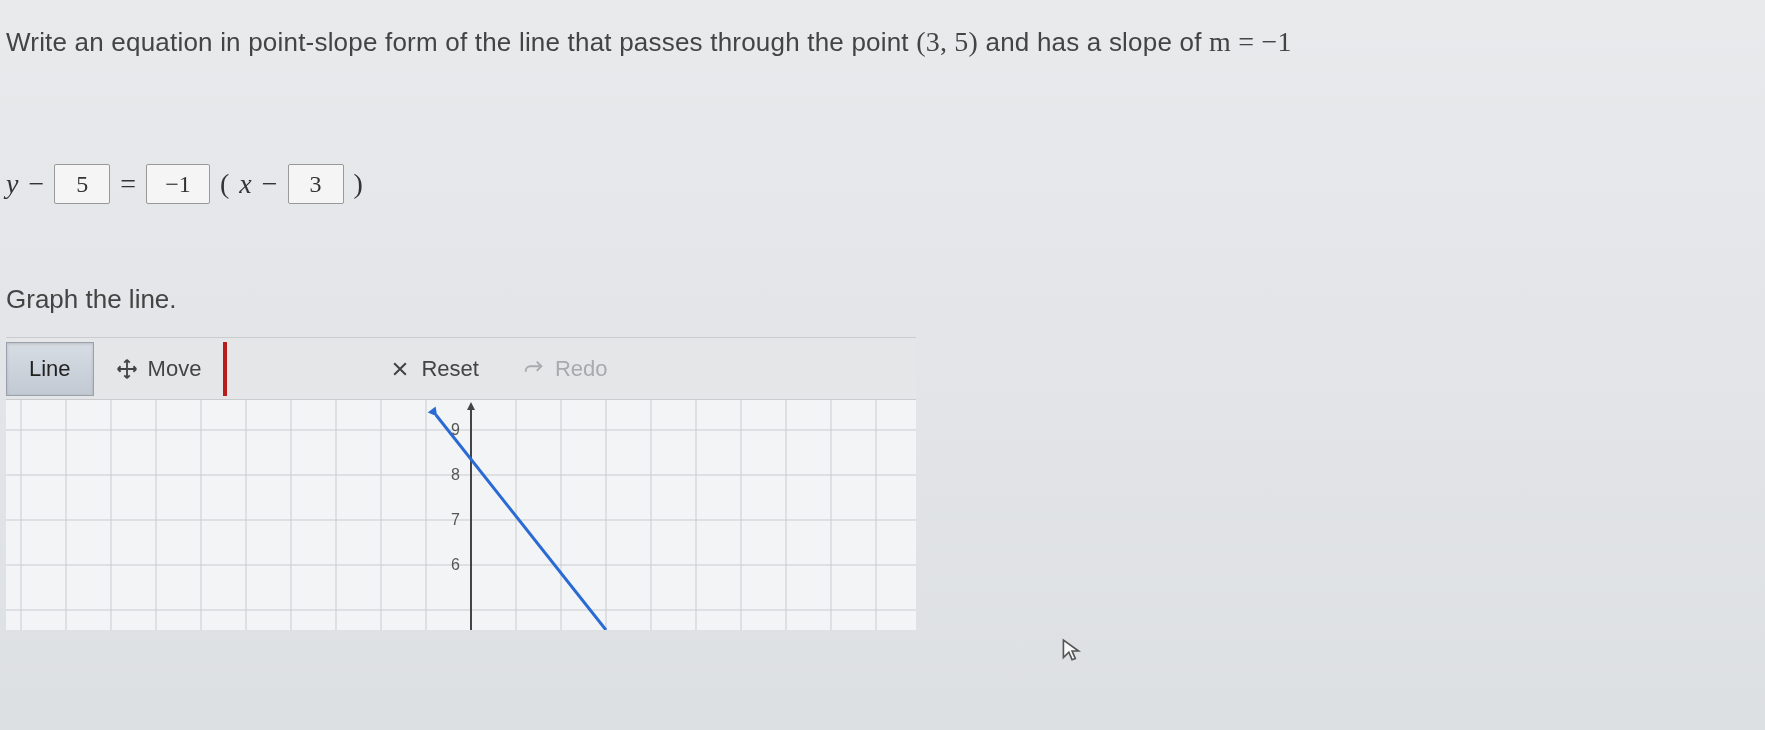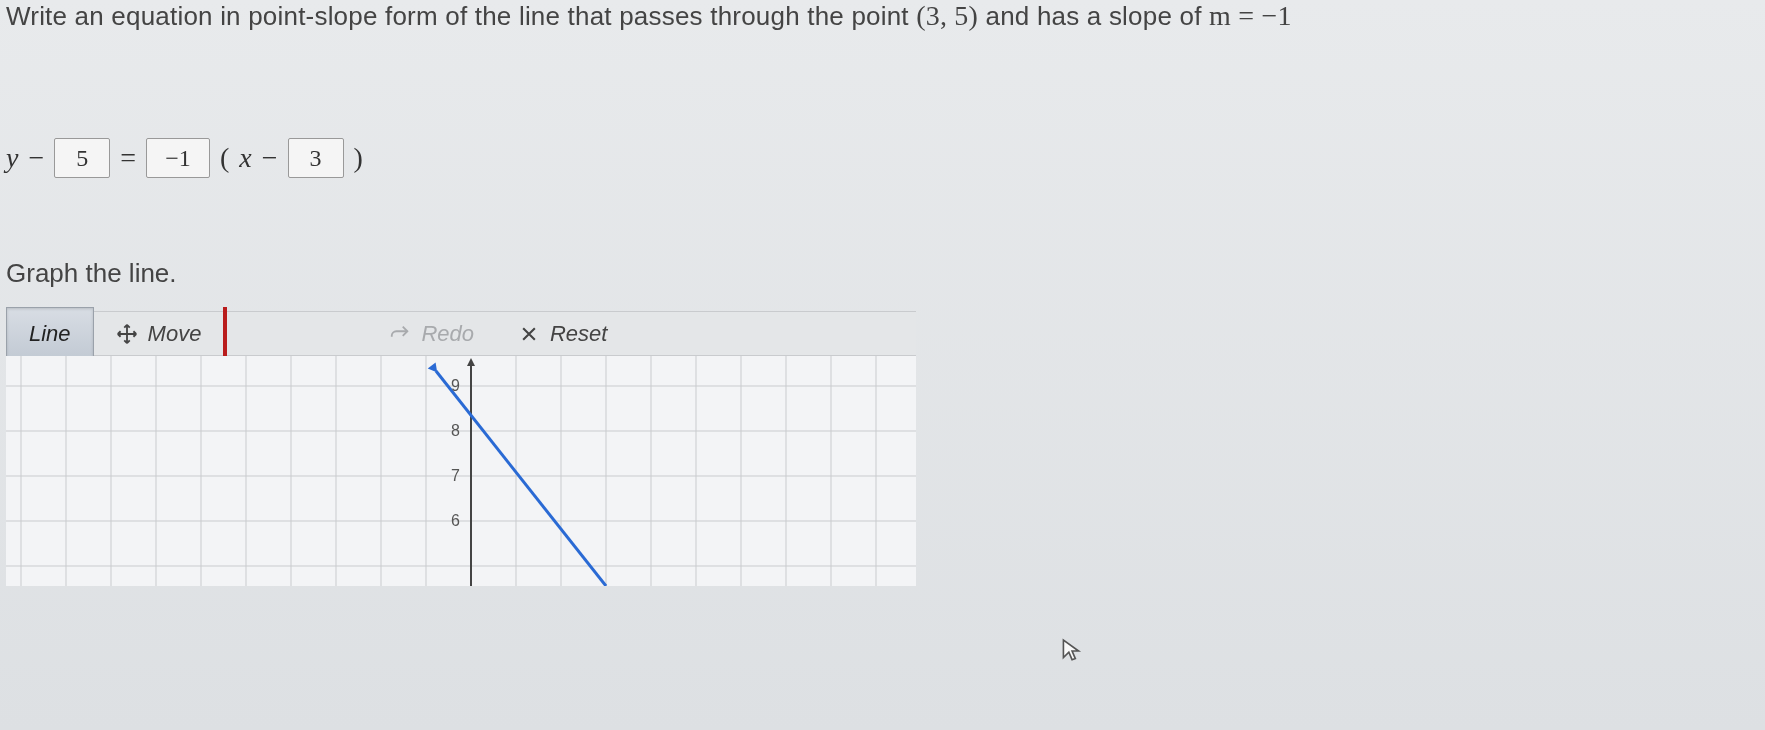--- a/index.html
+++ b/index.html
@@ -7,21 +7,21 @@
       font-family: Arial, Helvetica, sans-serif;
       background: linear-gradient(180deg, #e8eaec 0%, #dde0e3 100%);
       width: 1765px;
       height: 730px;
       overflow: hidden;
       color: #333;
     }
     .question-text {
       font-size: 26px;
       color: #444;
-      padding: 0 8px 6px 6px;
+      padding: 26px 8px 6px 6px;
       letter-spacing: 0.2px;
     }
     .math-inline {
       font-family: 'Times New Roman', serif;
       font-size: 28px;
     }
     .equation-row {
       display: flex;
       align-items: center;
       gap: 10px;
@@ -52,25 +52,24 @@
       color: #444;
       padding: 50px 14px 22px 6px;
     }
     .graph-area {
       margin-left: 6px;
       width: 910px;
     }
     .toolbar {
       display: flex;
       align-items: center;
-      height: 45px;
+      height: 63px;
       background: #e4e6e8;
       border-top: 1px solid #c9cbce;
       border-bottom: 1px solid #c9cbce;
-      font-style: italic;
     }
     .tool-btn {
       display: flex;
       align-items: center;
       gap: 10px;
       height: 54px;
       padding: 0 22px;
       font-size: 22px;
       color: #444;
       cursor: pointer;
@@ -150,36 +149,36 @@
           <path d="M12 2 L12 22 M2 12 L22 12"></path>
           <path d="M12 2 L9 5 M12 2 L15 5"></path>
           <path d="M12 22 L9 19 M12 22 L15 19"></path>
           <path d="M2 12 L5 9 M2 12 L5 15"></path>
           <path d="M22 12 L19 9 M22 12 L19 15"></path>
         </svg>
       </span>
       <span>Move</span>
     </div>
     <div class="tool-spacer"></div>
+    <div class="tool-btn" style="border-right:none">
+      <span class="icon">
+        <svg width="20" height="20" viewBox="0 0 24 24" fill="none" stroke="#444" stroke-width="2.5">
+          <path d="M5 5 L19 19 M19 5 L5 19"></path>
+        </svg>
+      </span>
+      <span>Reset</span>
+    </div>
     <div class="tool-btn disabled" style="border-right:none">
       <span class="icon">
         <svg width="22" height="22" viewBox="0 0 24 24" fill="none" stroke="#a8aaad" stroke-width="2">
           <path d="M15 14 L20 9 L15 4"></path>
           <path d="M20 9 H8 a5 5 0 0 0 -5 5 v1"></path>
         </svg>
       </span>
       <span>Redo</span>
-    </div>
-    <div class="tool-btn" style="border-right:none">
-      <span class="icon">
-        <svg width="20" height="20" viewBox="0 0 24 24" fill="none" stroke="#444" stroke-width="2.5">
-          <path d="M5 5 L19 19 M19 5 L5 19"></path>
-        </svg>
-      </span>
-      <span>Reset</span>
     </div>
   </div>
 
   <div class="graph-canvas">
     <svg width="910" height="230">
       <defs>
         <marker id="arrowblue" markerWidth="12" markerHeight="12" refX="3" refY="6" orient="auto" markerUnits="userSpaceOnUse">
           <path d="M10 1 L1 6 L10 11 Z" fill="#2a6ad4"></path>
         </marker>
         <marker id="arrowaxis" markerWidth="10" markerHeight="10" refX="5" refY="5" orient="auto" markerUnits="userSpaceOnUse">

